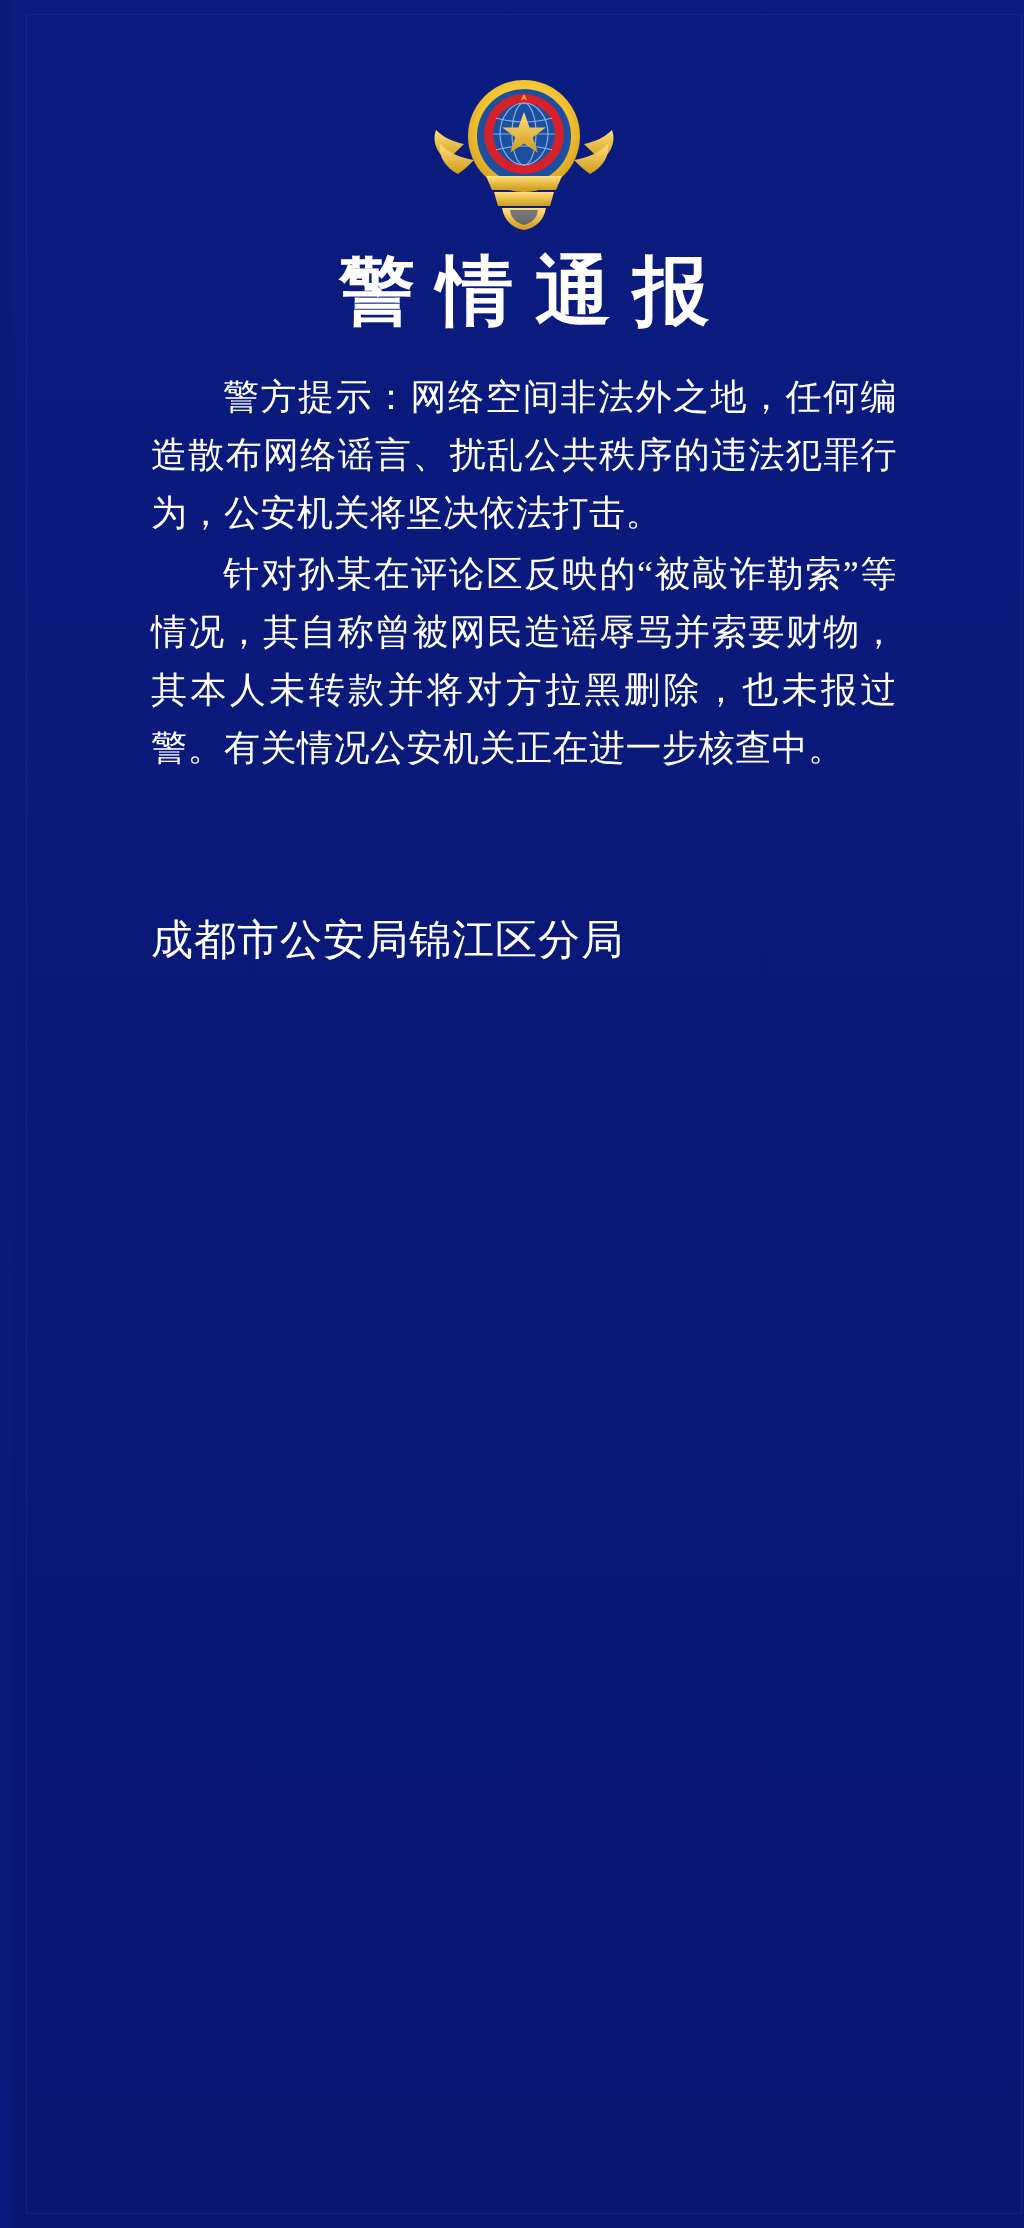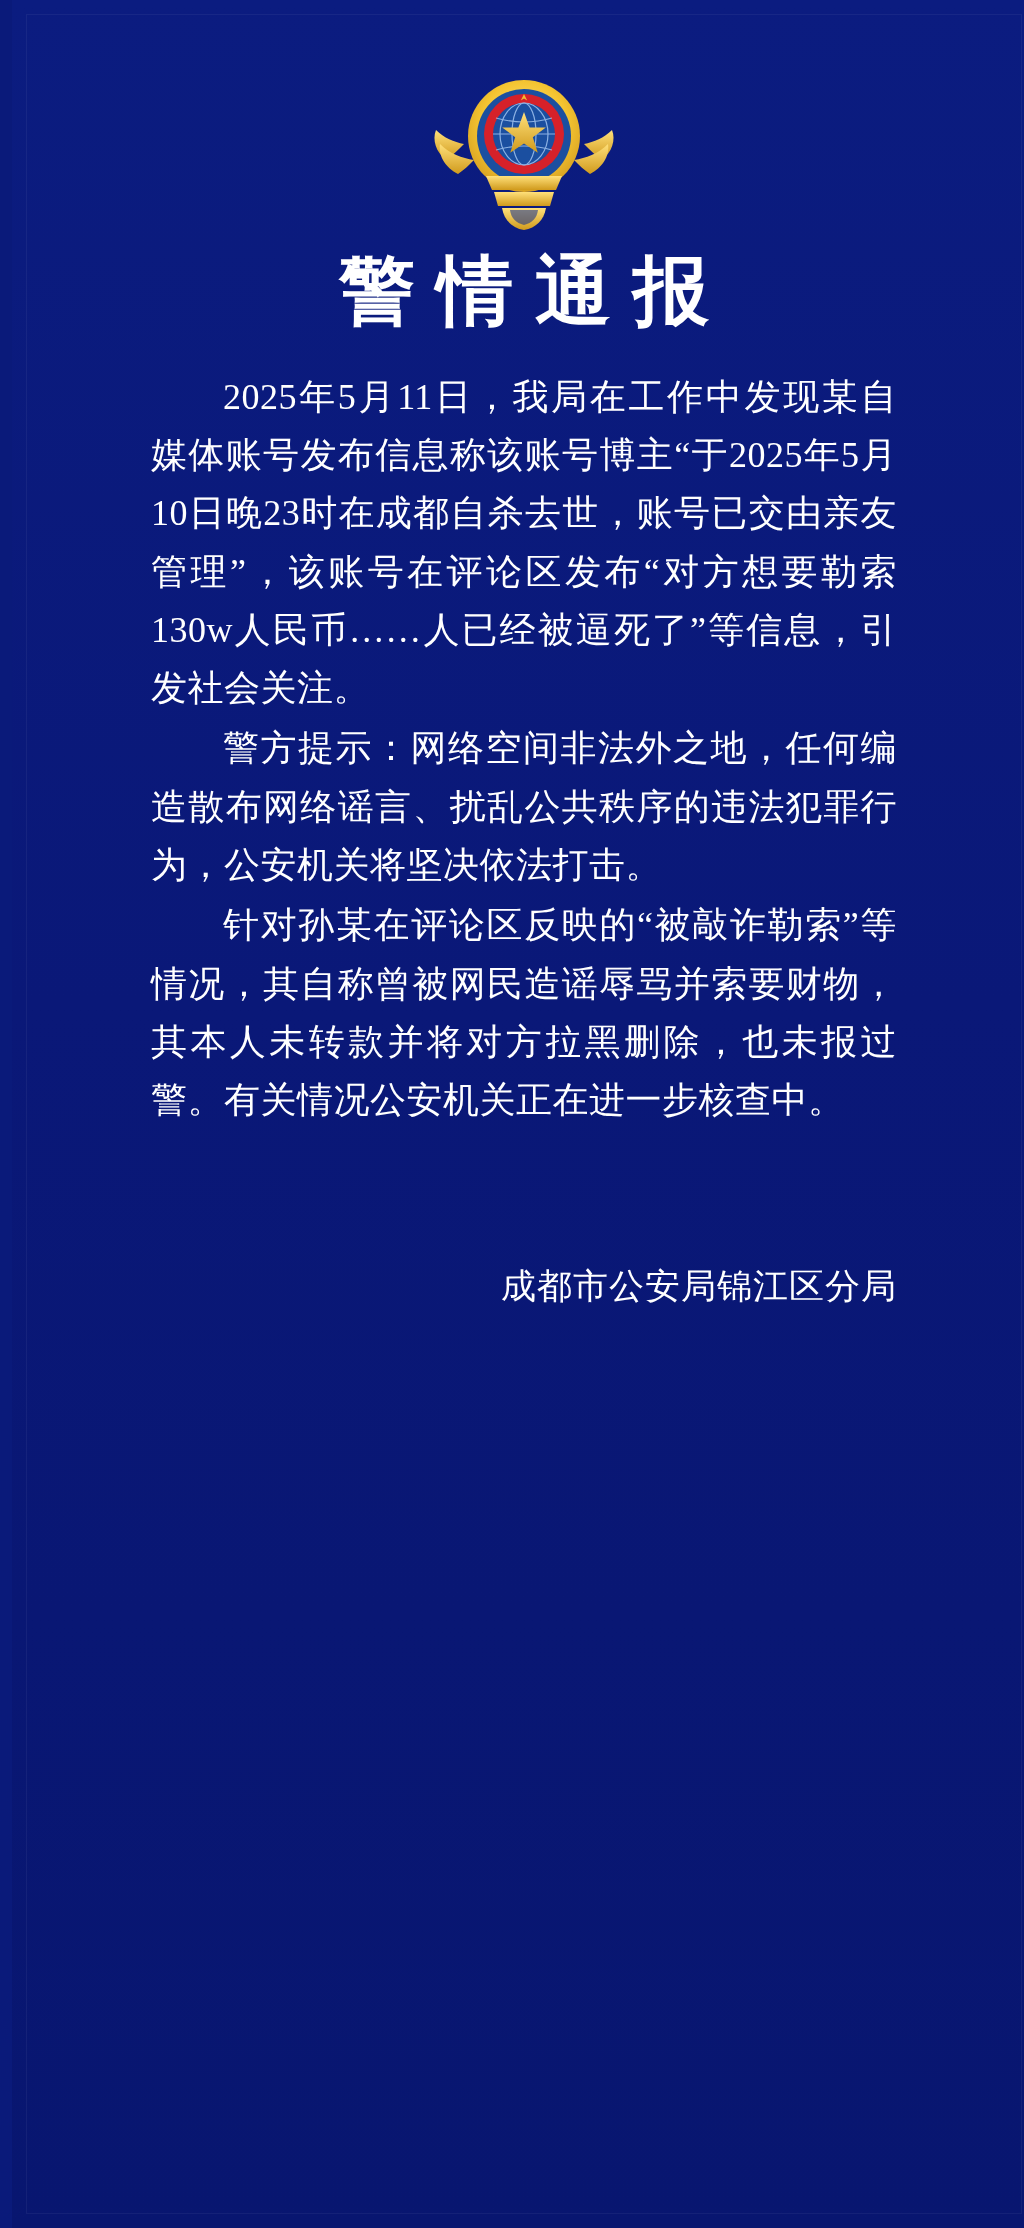--- a/index.html
+++ b/index.html
@@ -70,22 +70,22 @@
   }
   .body-text p {
     margin: 0 0 2px 0;
     text-indent: 2em;
   }
 
   
   .signature {
     margin: 126px auto 0 auto;
     width: 746px;
-    text-align: right;
-    font-size: 35px;
+    text-align: left;
+    font-size: 42px;
     line-height: 1.75;
   }
   .signature .org { letter-spacing: 1px; }
   .signature .date { letter-spacing: 1px; }
 
   .spacer-bottom { height: 120px; }
 </style>
 </head>
 <body>
 
@@ -140,21 +140,20 @@
           <path d="M78 144 H122 C120 156 112 164 100 166 C88 164 80 156 78 144 Z" fill="url(#gGold2)"></path>
           <path d="M86 146 H114 C113 154 108 159 100 161 C92 159 87 154 86 146 Z" fill="#0f2b8f" opacity="0.55"></path>
         </g>
       </svg>
     </div>
   </div>
 
   <div class="title">警情通报</div>
 
   <div class="body-text">
-    <p>2025年5月11日，我局在工作中发现某自媒体账号发布信息称该账号博主“于2025年5月10日晚23时在成都自杀去世，账号已交由亲友管理”，该账号在评论区发布“对方想要勒索130w人民币……人已经被逼死了”等信息，引发社会关注。</p>
     <p>警方提示：网络空间非法外之地，任何编造散布网络谣言、扰乱公共秩序的违法犯罪行为，公安机关将坚决依法打击。</p>
     <p>针对孙某在评论区反映的“被敲诈勒索”等情况，其自称曾被网民造谣辱骂并索要财物，其本人未转款并将对方拉黑删除，也未报过警。有关情况公安机关正在进一步核查中。</p>
   </div>
 
   <div class="signature">
     <div class="org">成都市公安局锦江区分局</div>
   </div>
 
   <div class="spacer-bottom"></div>
 </div>

